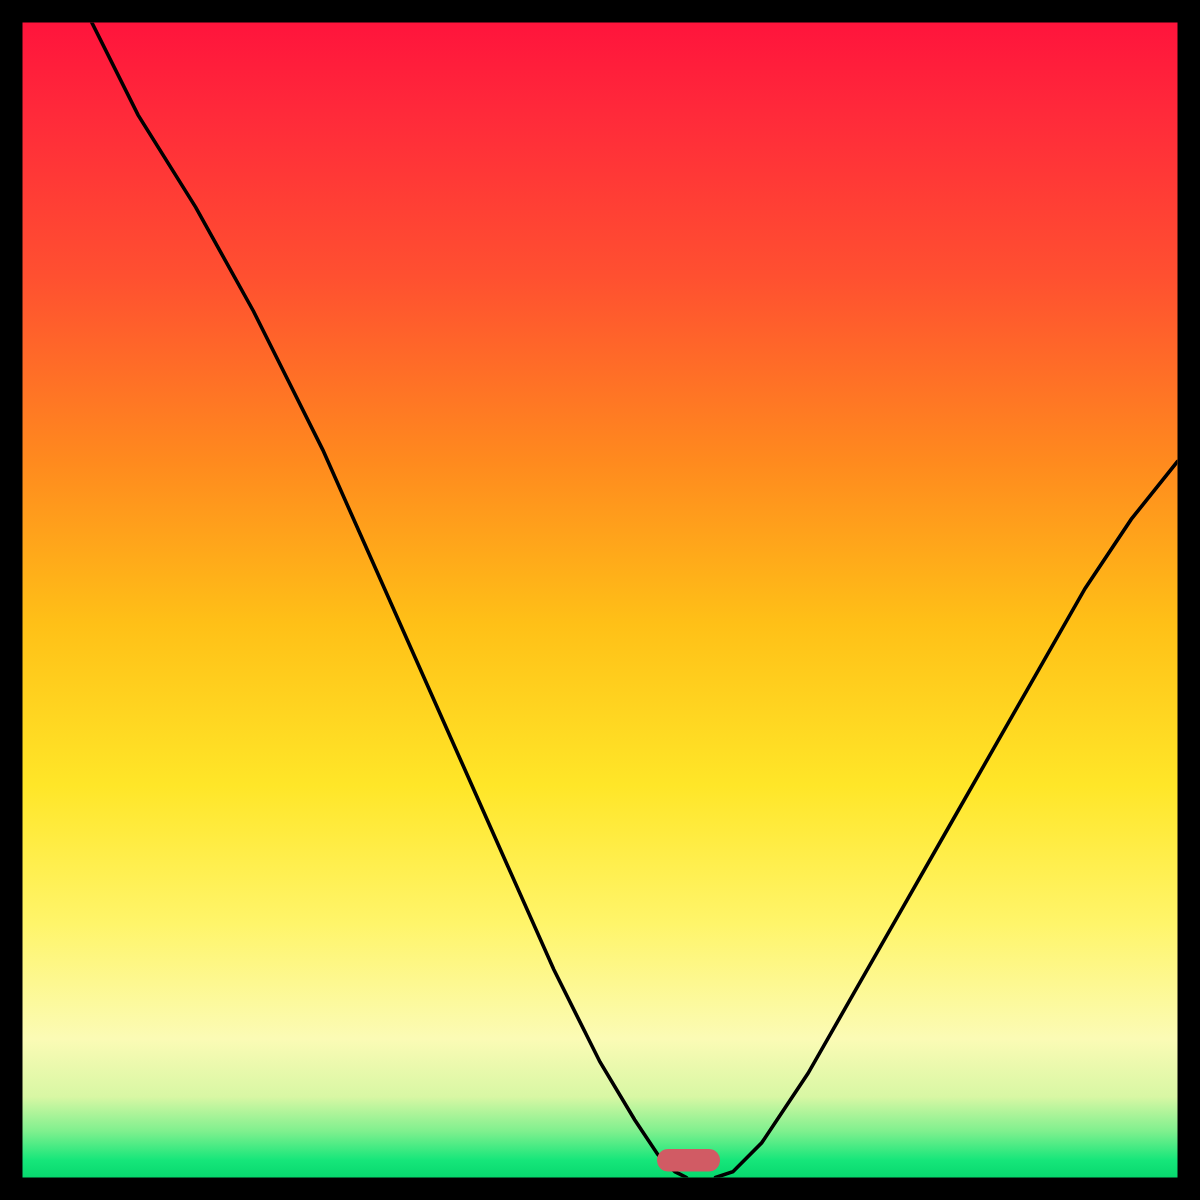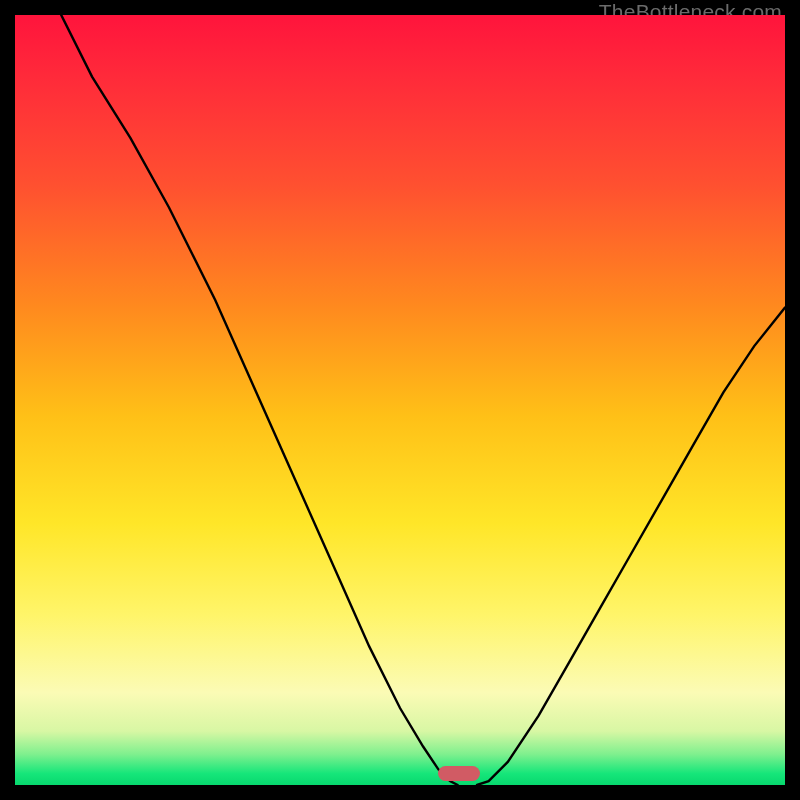--- a/index.html
+++ b/index.html
@@ -64,21 +64,20 @@
     border-radius: 8px;
     background: #d15b64;
     bottom: 4px;
   }
 </style>
 </head>
 <body>
 
 <div class="frame">
 
-  <div class="watermark">TheBottleneck.com</div>
 
   <div class="plot">
 
     <svg class="curve" viewBox="0 0 770 770" preserveAspectRatio="none">
       <path d="M46.2 0.0 L77.0 61.6 L115.5 123.2 L154.0 192.5 L177.1 238.7 L200.2 284.9 L231.0 354.2 L261.8 423.5 L292.6 492.8 L323.4 562.1 L354.2 631.4 L385.0 693.0 L408.1 731.5 L423.5 754.6 L435.0 766.1 L442.7 770.0" fill="none" stroke="#000" stroke-width="2.4" stroke-linecap="round"></path>
       <path d="M462.0 770.0 L473.6 766.1 L492.8 746.9 L523.6 700.7 L554.4 646.8 L585.2 592.9 L616.0 539.0 L646.8 485.1 L677.6 431.2 L708.4 377.3 L739.2 331.1 L770.0 292.6" fill="none" stroke="#000" stroke-width="2.4" stroke-linecap="round"></path>
     </svg>
 
     <div class="well" style="left:423px"></div>
   </div>

